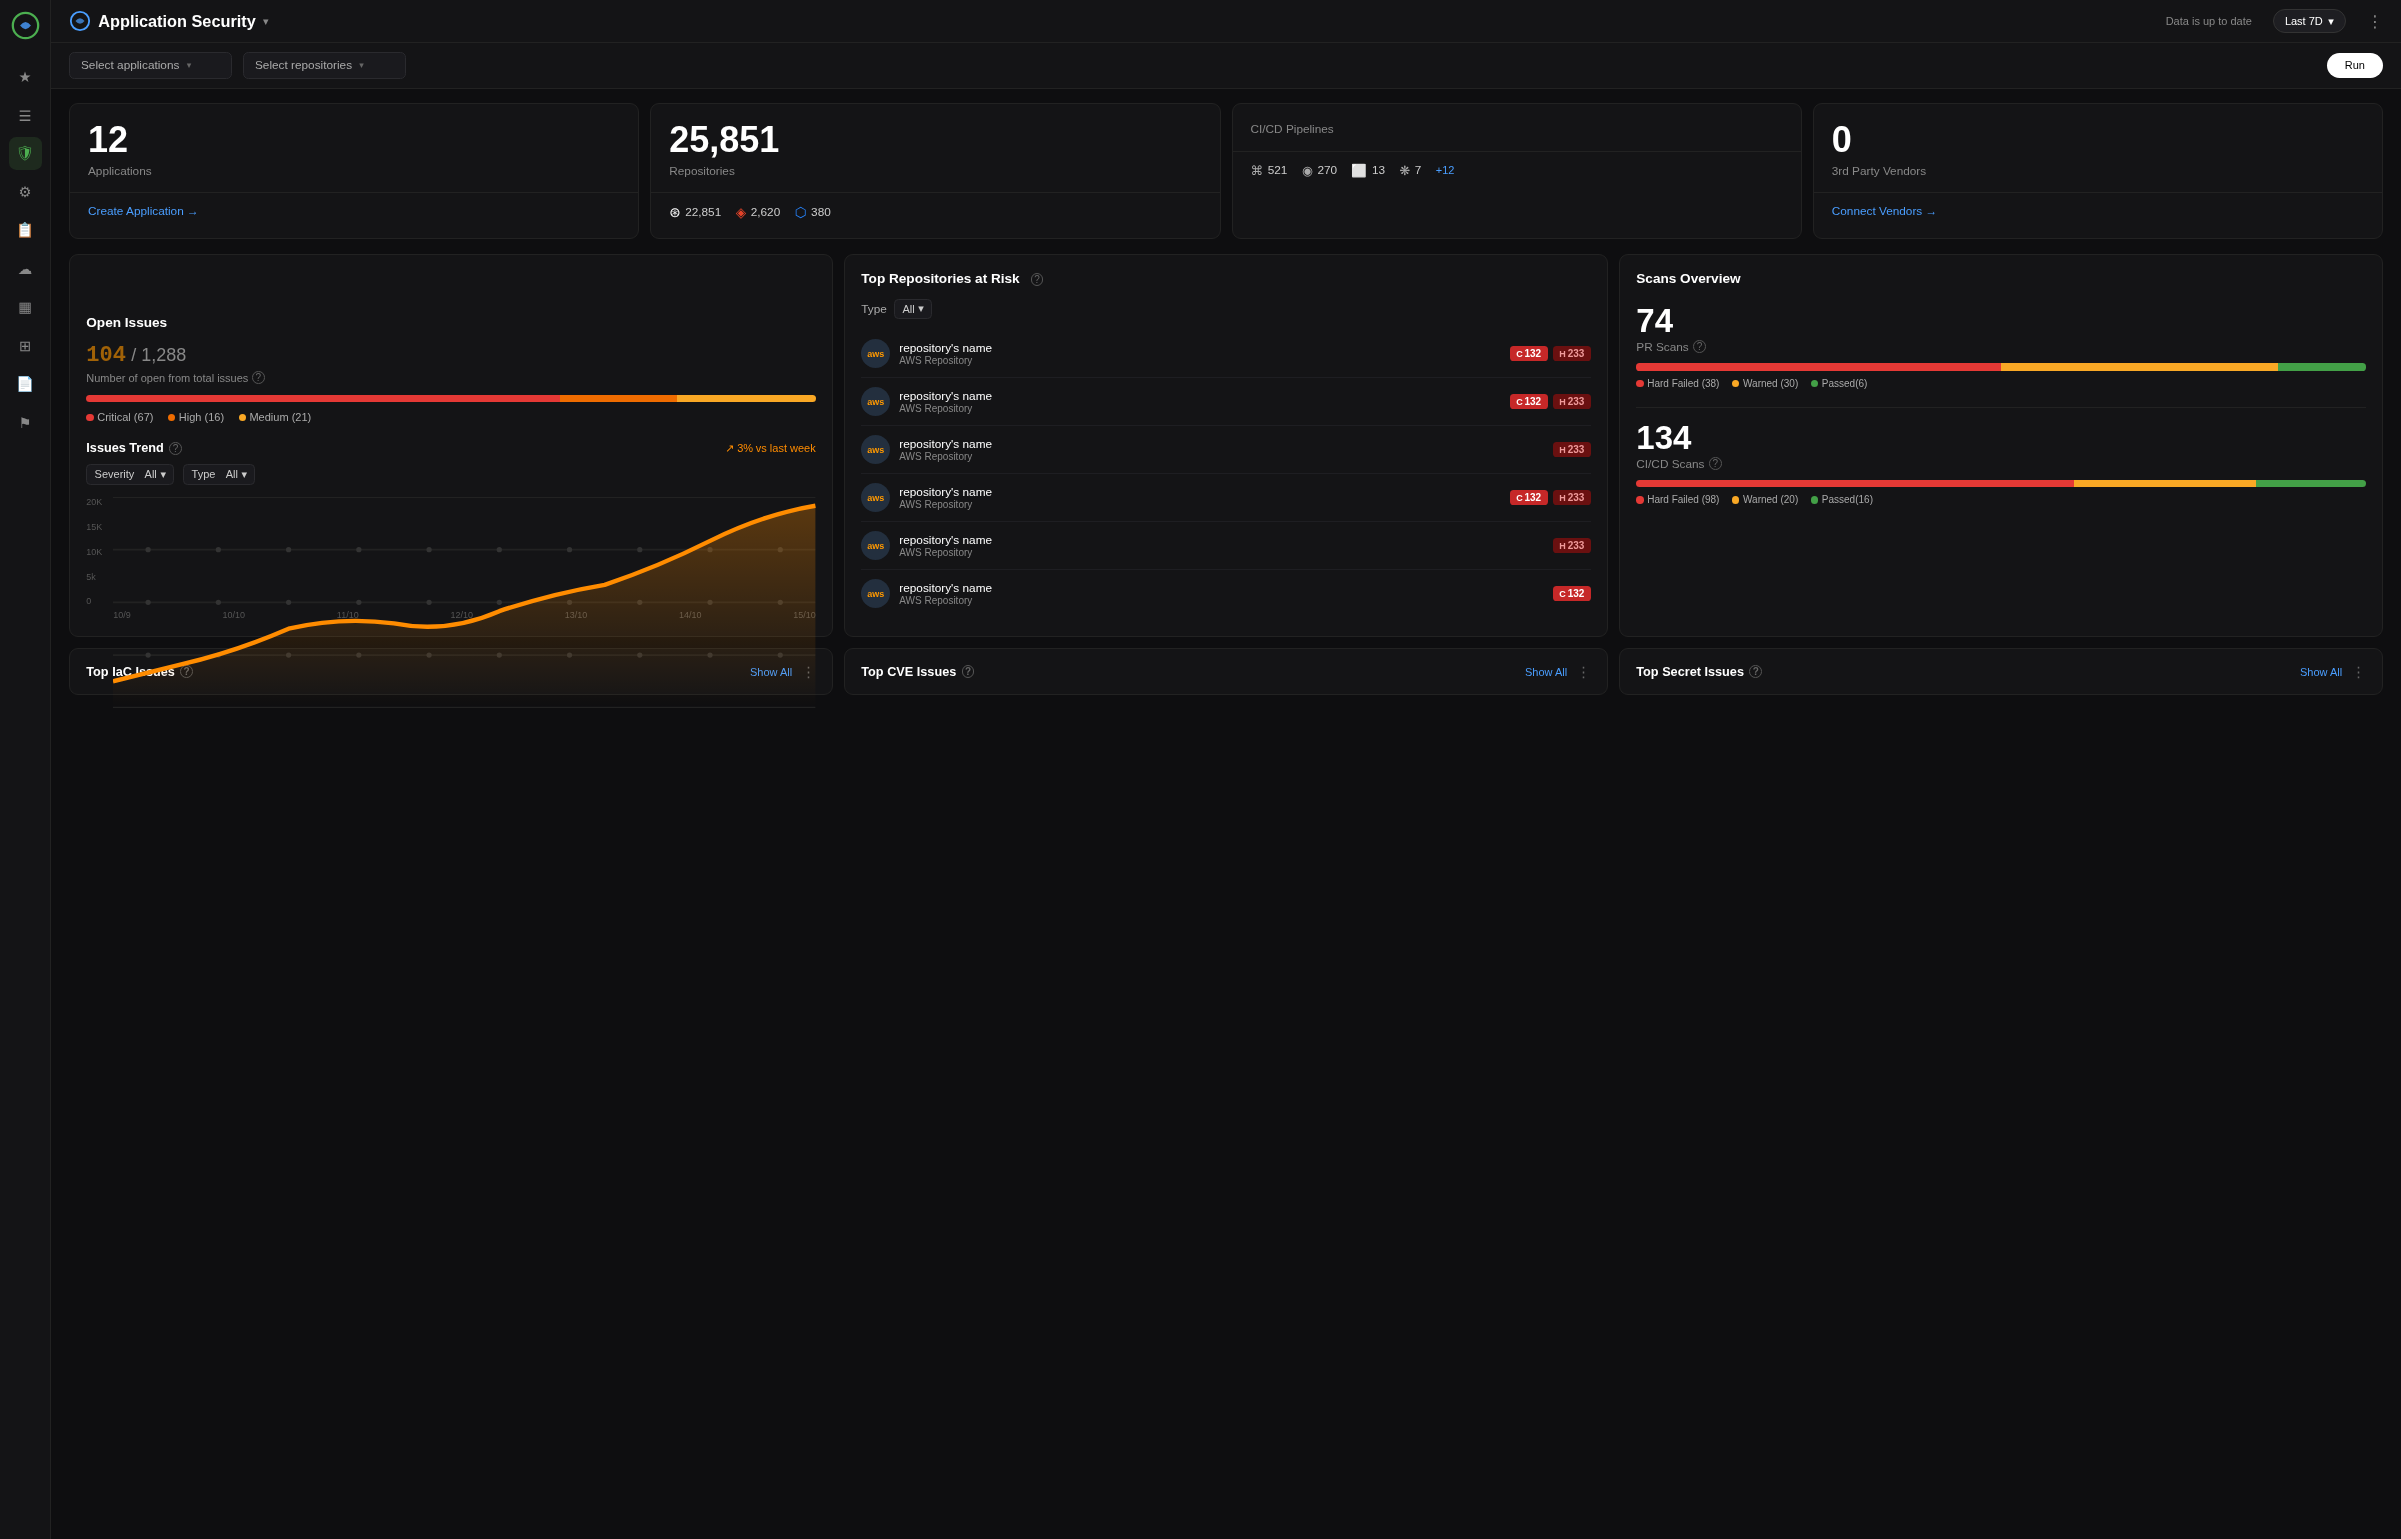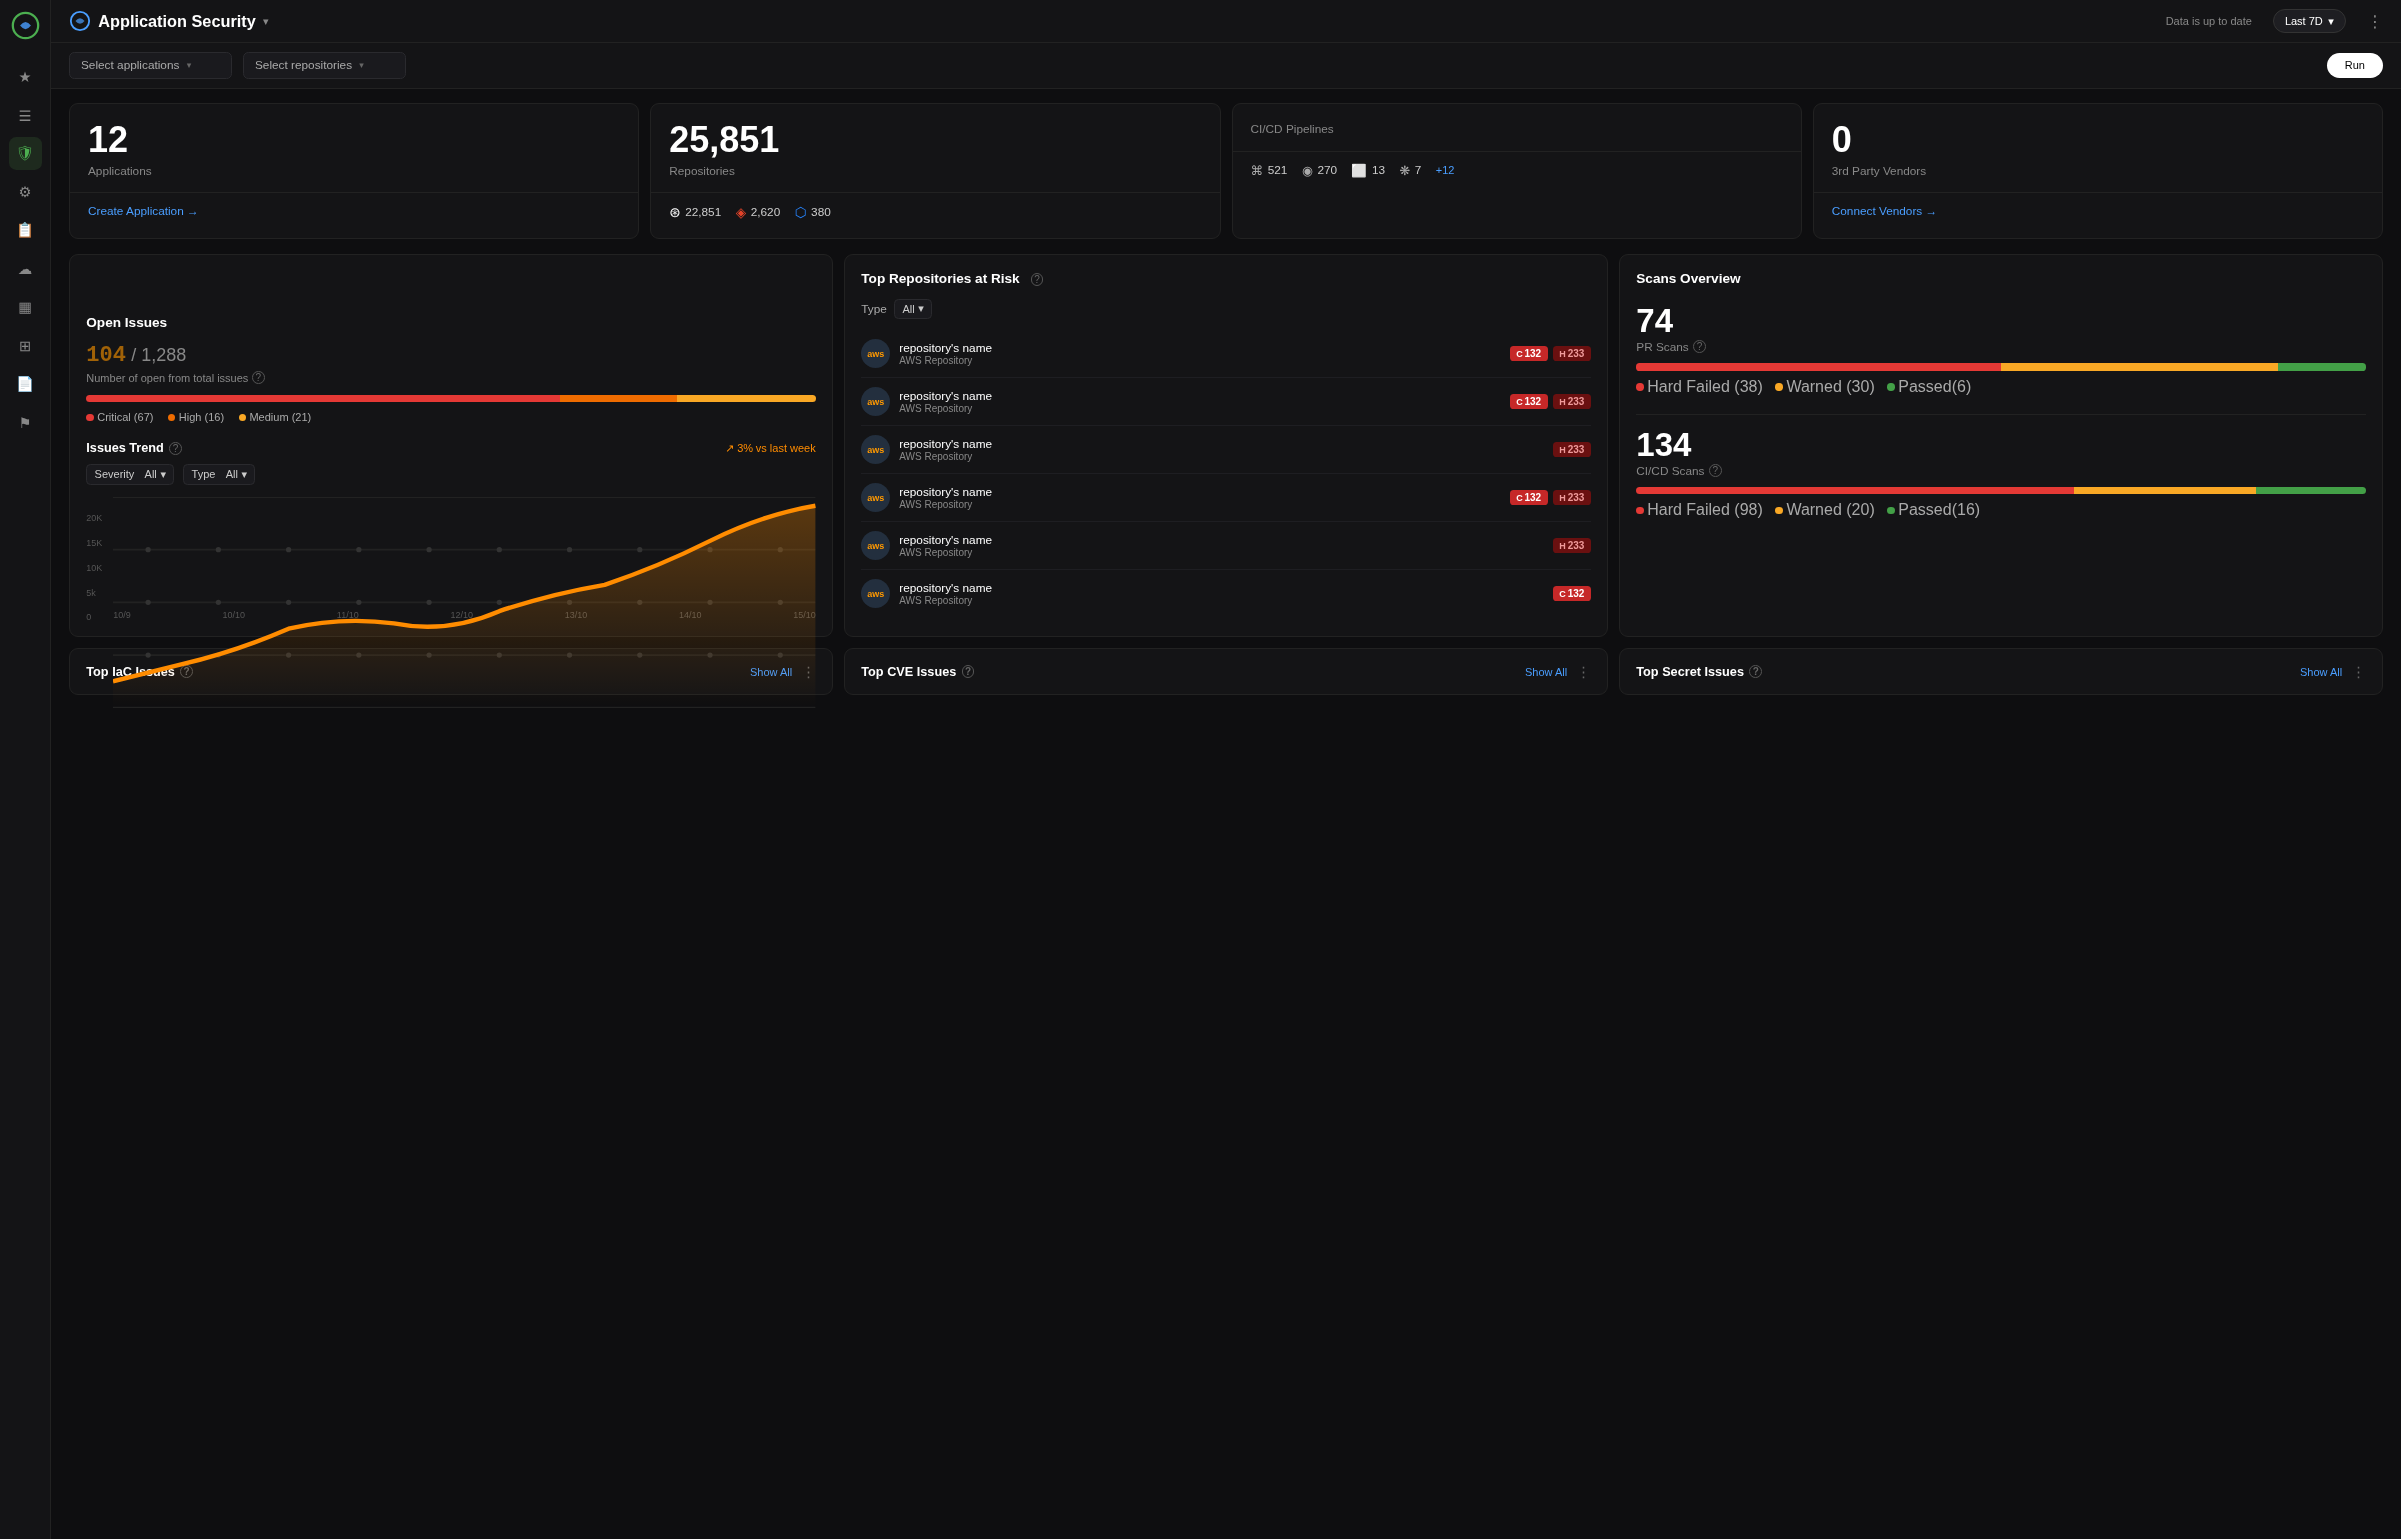--- a/index.html
+++ b/index.html
@@ -307,21 +307,21 @@
       align-items: center;
       gap: 3.6px;
     }
     .chart-area {
       position: relative;
       height: 109px;
     }
     .chart-labels-y {
       position: absolute;
       left: 0;
-      top: 16px;
+      top: 0;
       height: 100%;
       display: flex;
       flex-direction: column;
       justify-content: space-between;
       color: #555;
       font-size: 9px;
       width: 27px;
     }
     .chart-svg {
       position: absolute;
@@ -430,21 +430,21 @@
       display: flex;
       overflow: hidden;
       margin-bottom: 7.3px;
     }
     .sb-fail { background: #e53935; }
     .sb-warn { background: #f9a825; }
     .sb-pass { background: #43a047; }
     .scan-legend {
       display: flex;
       gap: 12.7px;
-      font-size: 16px;
+      font-size: 10px;
       color: #aaa;
     }
     .scan-divider {
       border: none;
       border-top: 0.9px solid #222;
       margin: 11px 0;
     }
 
     
     .bottom-titles-row {

